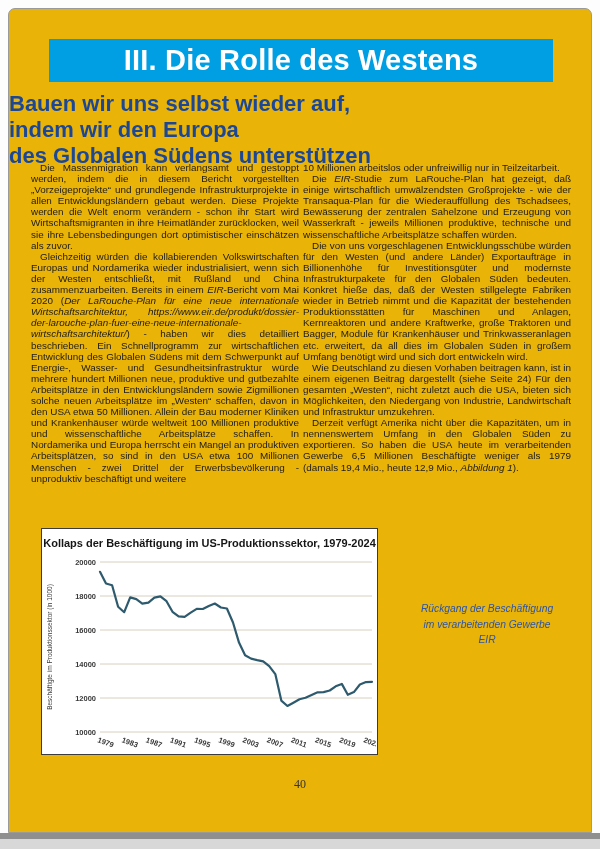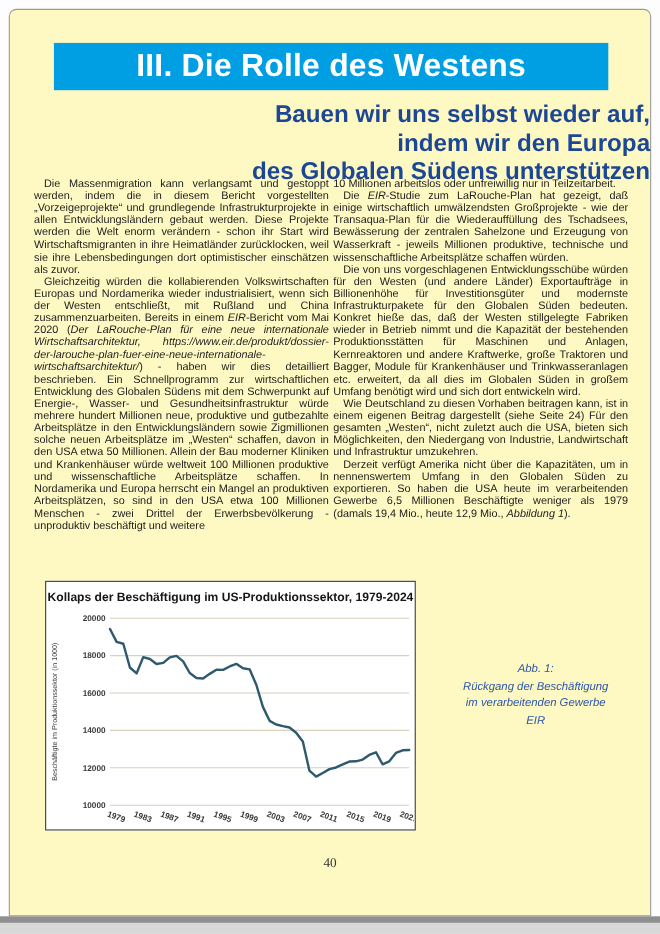--- a/index.html
+++ b/index.html
@@ -1,29 +1,29 @@
 <!DOCTYPE html>
 <html lang="de"><head>
 <meta charset="utf-8">
 <style>
   * { margin:0; padding:0; box-sizing:border-box; }
   body { font-family:"Liberation Sans", sans-serif; background:#fdfdfd; }
   .viewport { position:relative; width:600px; height:849px; overflow:hidden; background:#fdfdfd; }
   .page {
     position:absolute; left:8px; top:8px; width:584px; height:825px;
-    background:#fef9c3; border:1px solid #9a9a9a; border-radius:7px 7px 0 0;
+    background:#eab308; border:1px solid #9a9a9a; border-radius:7px 7px 0 0;
   }
   .banner {
     position:absolute; left:40px; top:30px; width:504px; height:43px;
     background:#009ee2; color:#ffffff; text-align:center;
     font-size:29px; font-weight:bold; line-height:43px; letter-spacing:0.2px;
   }
   .article-title {
     position:absolute; left:0; top:82px; width:100%;
-    text-align:right; color:#1b4796; font-weight:bold;
+    text-align:left; color:#1b4796; font-weight:bold;
     font-size:22px; line-height:26px;
   }
   .col {
     position:absolute; top:153px; width:268px;
     font-size:9.9px; line-height:11.1px; color:#1c1c1c;
     text-align:justify;
   }
   .col-left  { left:22px; }
   .col-right { left:294px; }
   .col p { text-indent:9px; }
@@ -104,21 +104,20 @@
           <text x="248.42222222222222" y="192" font-size="7.5" font-weight="bold" fill="#3a3a3a" font-family="Liberation Sans, sans-serif" transform="rotate(20 248.42222222222222 192)">2011</text>
           <text x="272.6" y="192" font-size="7.5" font-weight="bold" fill="#3a3a3a" font-family="Liberation Sans, sans-serif" transform="rotate(20 272.6 192)">2015</text>
           <text x="296.77777777777777" y="192" font-size="7.5" font-weight="bold" fill="#3a3a3a" font-family="Liberation Sans, sans-serif" transform="rotate(20 296.77777777777777 192)">2019</text>
           <text x="320.9555555555555" y="192" font-size="7.5" font-weight="bold" fill="#3a3a3a" font-family="Liberation Sans, sans-serif" transform="rotate(20 320.9555555555555 192)">2023</text>
           <polyline points="58.0,21.8 64.0,33.5 70.1,35.2 76.1,56.8 82.2,62.2 88.2,47.4 94.3,49.1 100.3,53.6 106.4,52.6 112.4,47.6 118.4,46.3 124.5,51.2 130.5,61.8 136.6,66.4 142.6,66.8 148.7,62.6 154.7,58.9 160.8,59.0 166.8,55.9 172.8,53.5 178.9,57.5 184.9,58.5 191.0,72.5 197.0,92.6 203.1,105.3 209.1,108.6 215.2,110.1 221.2,111.4 227.2,116.1 233.3,124.1 239.3,150.6 245.4,156.0 251.4,152.7 257.5,149.2 263.5,147.7 269.6,144.9 275.6,142.3 281.6,142.1 287.7,140.5 293.7,136.3 299.8,133.9 305.8,144.8 311.9,142.1 317.9,134.5 324.0,132.1 330.0,131.8" fill="none" stroke="#2e5a6e" stroke-width="2.2" stroke-linejoin="round" stroke-linecap="round"></polyline>
           <text x="10" y="97" font-size="6.5" fill="#3a3a3a" text-anchor="middle" font-family="Liberation Sans, sans-serif" transform="rotate(-90 10 97)">Beschäftigte im Produktionssektor (in 1000)</text>
         </svg>
     </div>
 
     <div class="figure-caption">
-        <div>Abb. 1:</div>
         <div>Rückgang der Beschäftigung</div>
         <div>im verarbeitenden Gewerbe</div>
         <div>EIR</div>
       </div>
 
     <div class="page-number">40</div>
   </div>
 
   <div class="bottom-bar"></div>
   <div class="below-bar"></div>

